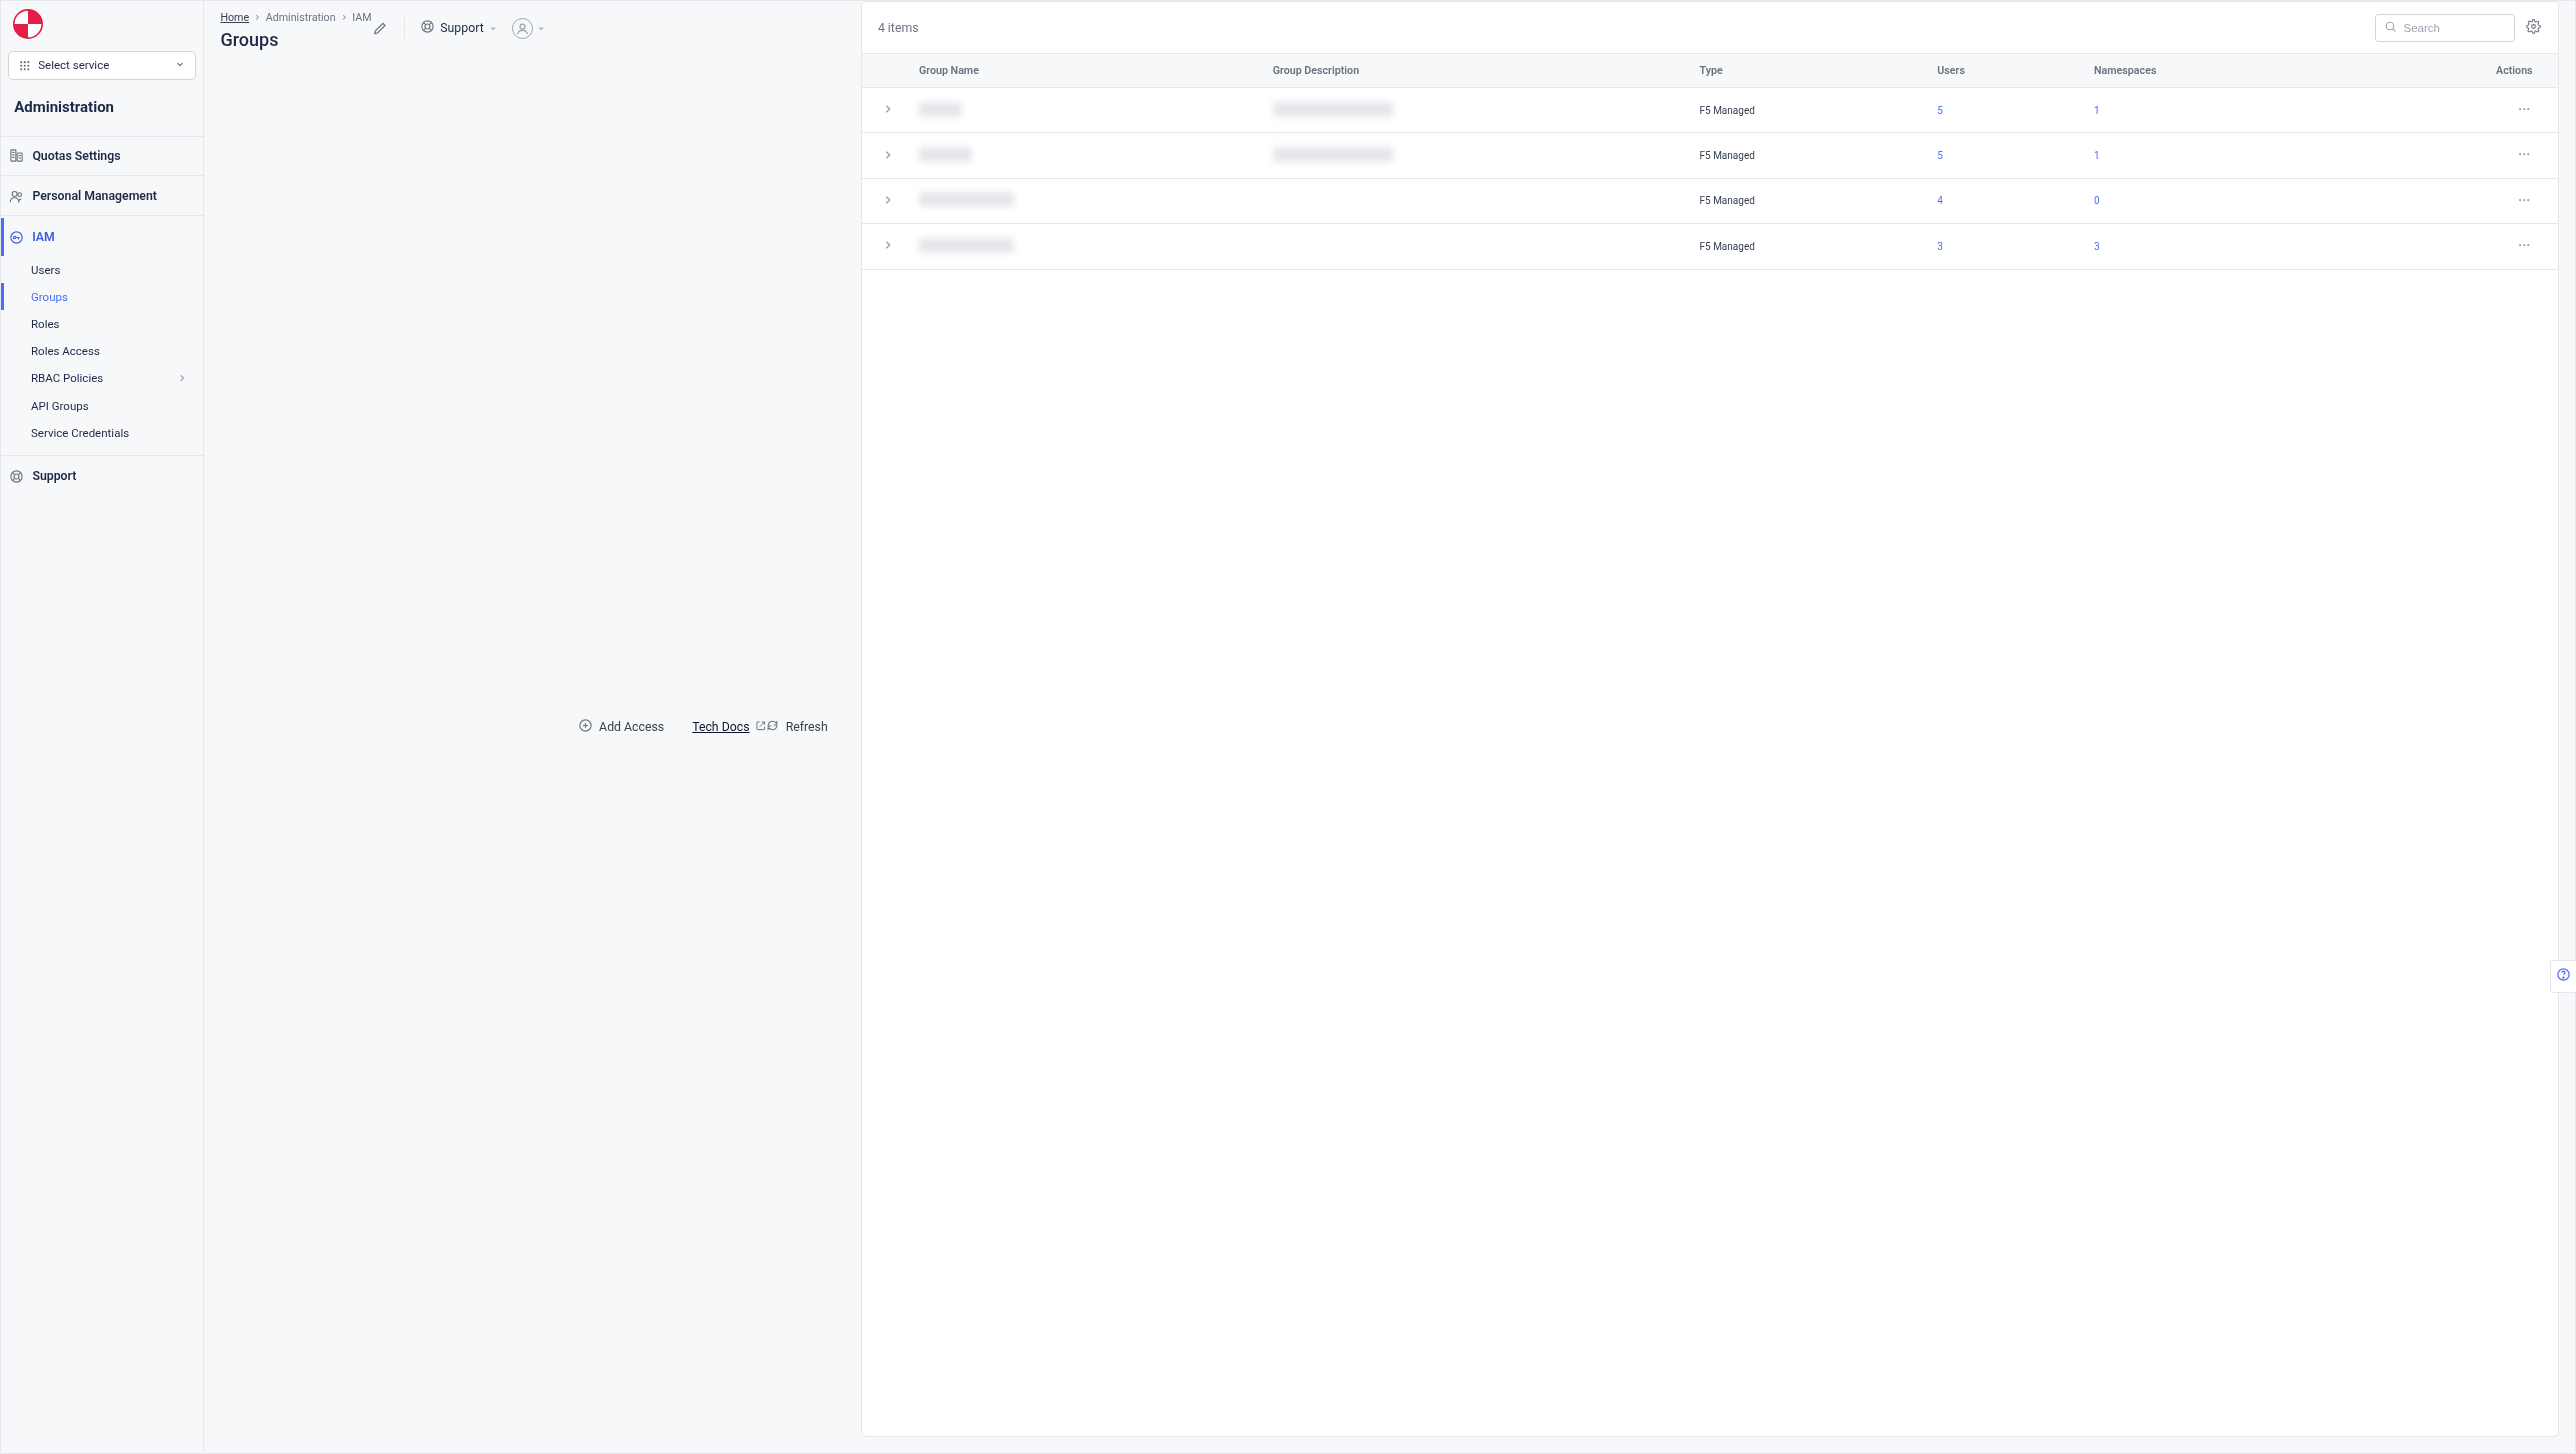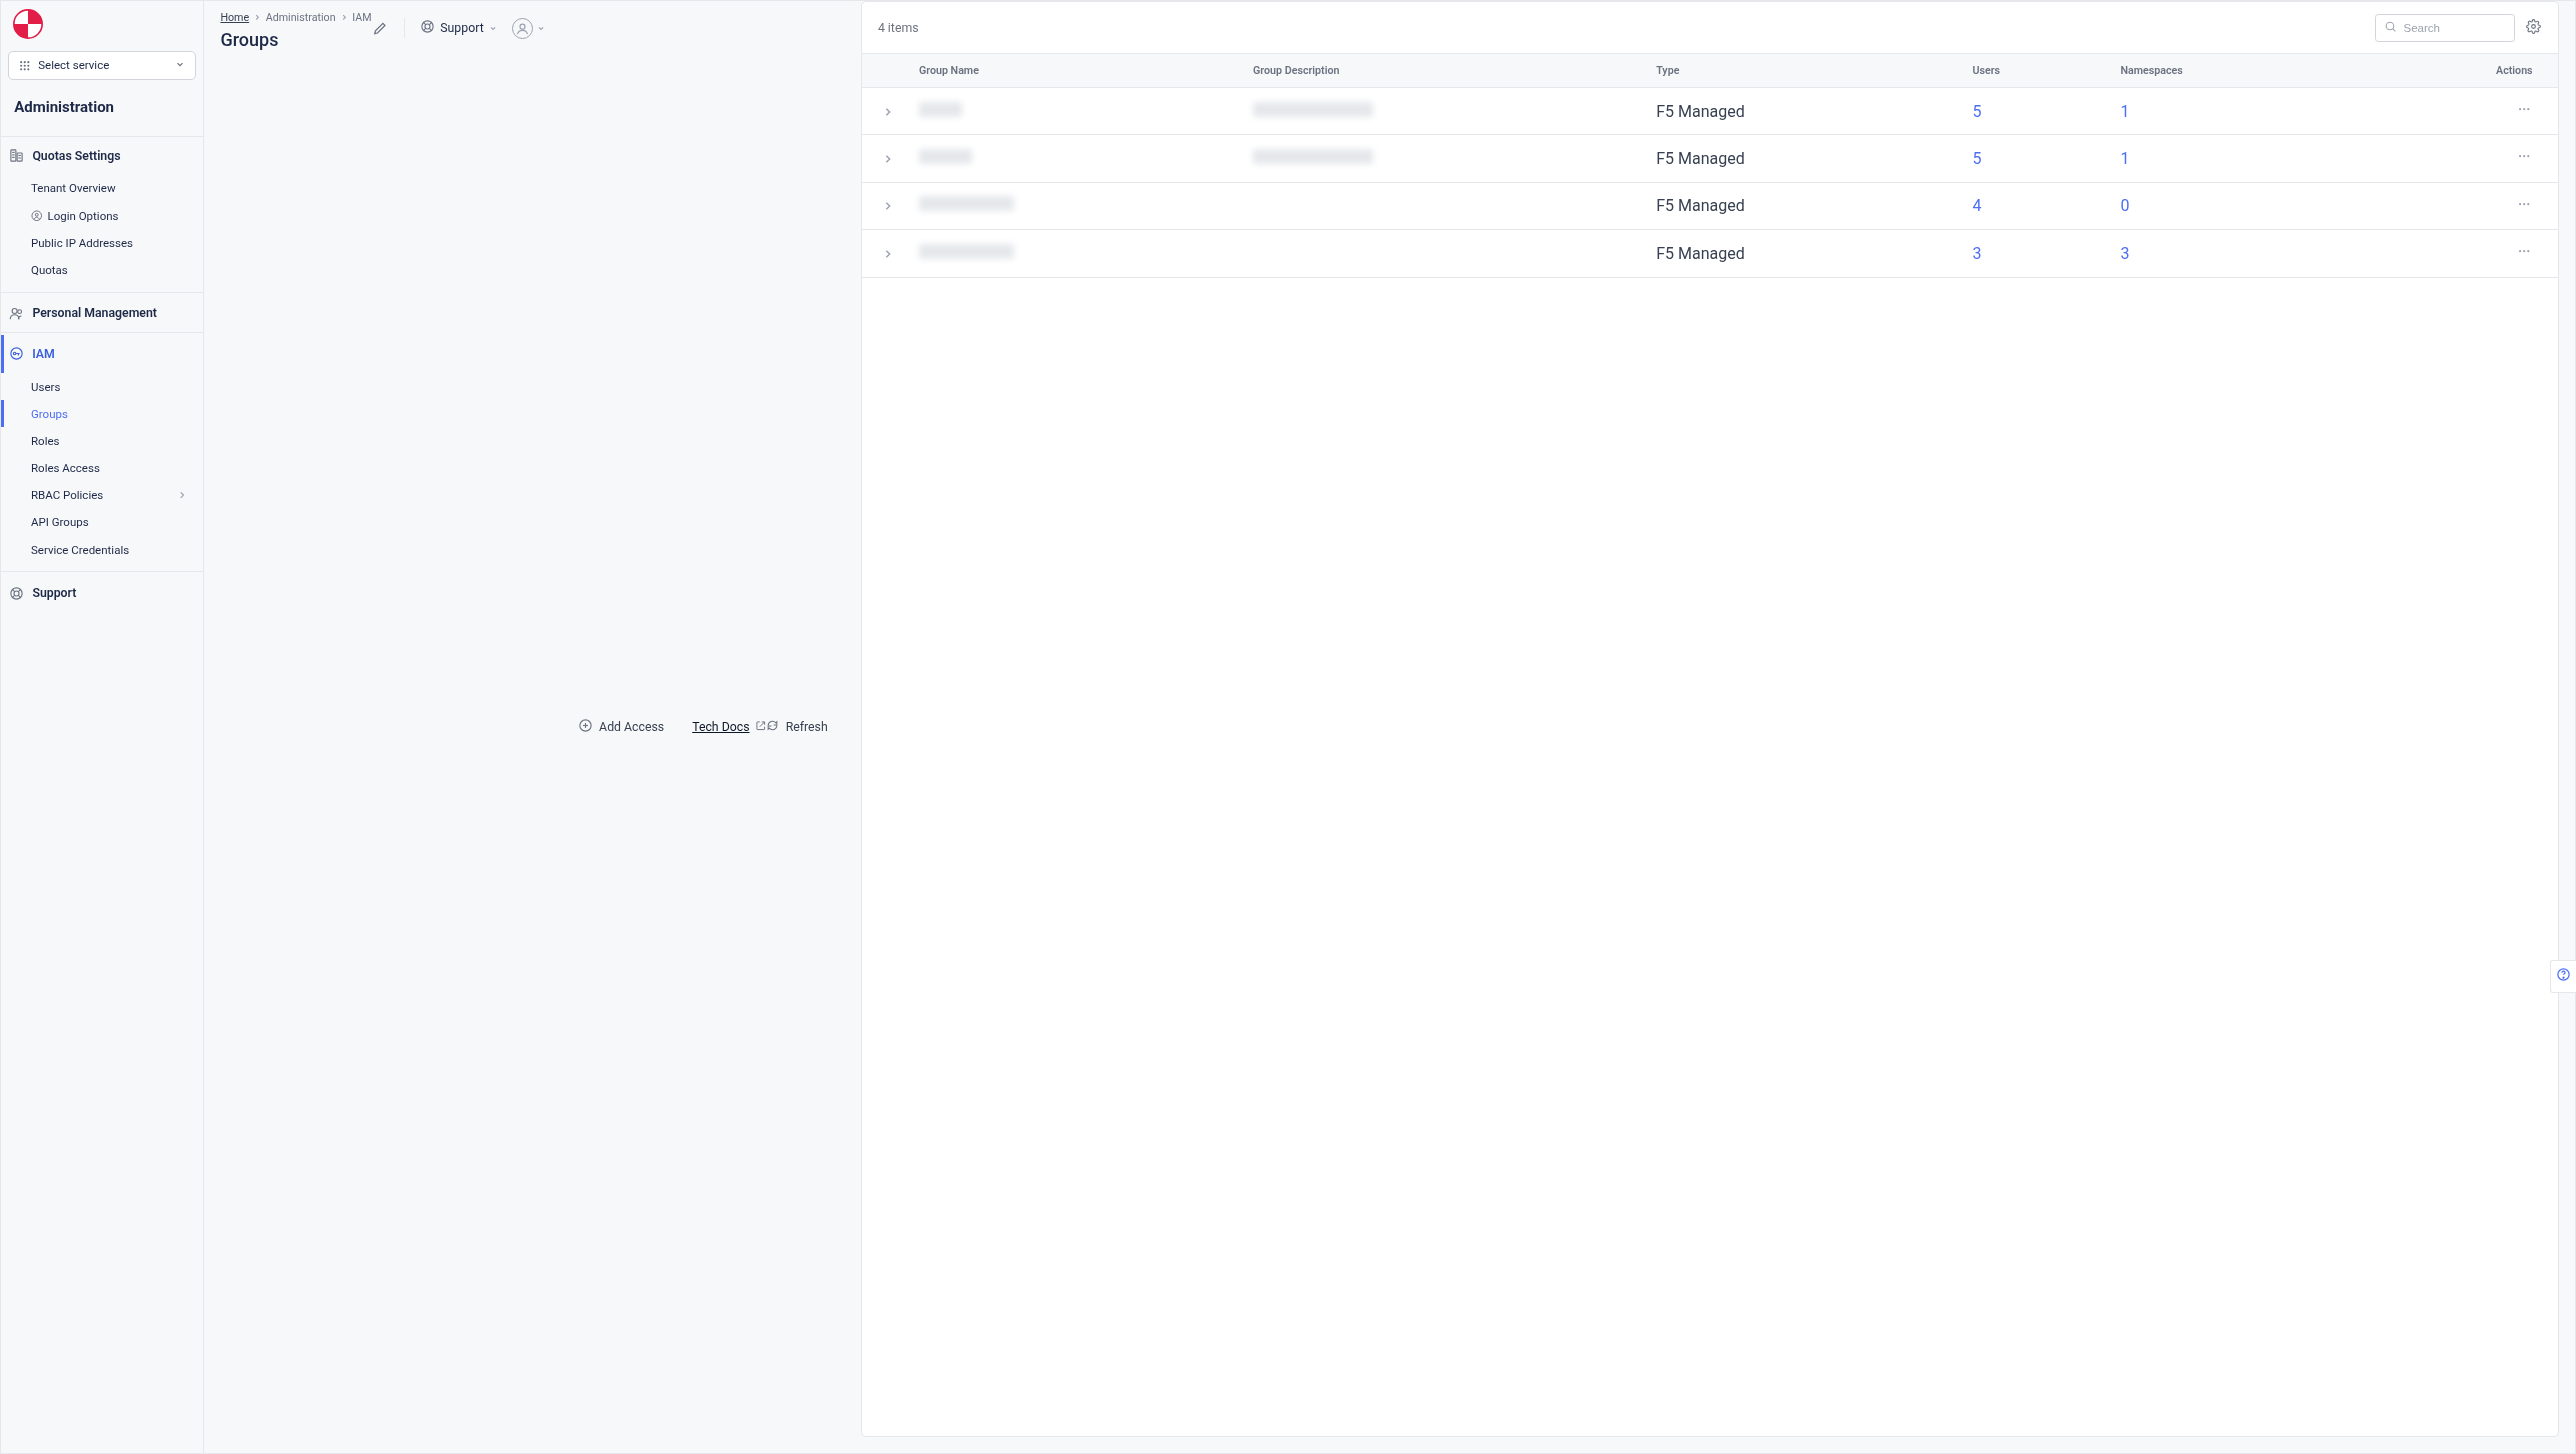--- a/index.html
+++ b/index.html
@@ -333,21 +333,21 @@
       width: 33px;
       padding-left: 21.4px;
     }
     th.actions-col {
         text-align: right;
         padding-right: 25px;
     }
     td {
       padding: 13px 13px;
       border-bottom: 0.8px solid #e5e7eb;
-      font-size: 16px;
+      font-size: 10px;
       color: #374151;
       vertical-align: middle;
     }
     td:first-child {
       padding-left: 21.4px;
       width: 33px;
     }
     .expand-chevron {
         color: #9ca3af;
         cursor: pointer;
@@ -438,41 +438,20 @@
                 <rect x="13" y="8" width="8" height="13" rx="1"></rect>
             <line x1="5" y1="7" x2="9" y2="7"></line>
                 <line x1="5" y1="11" x2="9" y2="11"></line>
                 <line x1="5" y1="15" x2="9" y2="15"></line>
             <line x1="15" y1="12" x2="19" y2="12"></line>
                 <line x1="15" y1="16" x2="19" y2="16"></line>
           </svg>
         </span>
         <span>Quotas Settings</span>
       </div>
-      <ul class="nav-items">
-        <li class="nav-item">
-              <span>Tenant Overview</span>
-            </li>
-        <li class="nav-item with-icon">
-          <span class="login-icon">
-              <svg viewBox="0 0 24 24" width="11.5" height="11.5" fill="none" stroke="currentColor" stroke-width="2">
-                <circle cx="12" cy="12" r="10"></circle>
-                  <circle cx="12" cy="10" r="3"></circle>
-                  <path d="M6 20c1-3 4-5 6-5s5 2 6 5"></path>
-              </svg>
-          </span>
-          <span>Login Options</span>
-        </li>
-        <li class="nav-item">
-              <span>Public IP Addresses</span>
-            </li>
-        <li class="nav-item">
-              <span>Quotas</span>
-            </li>
-      </ul>
     </div>
 
     <div class="nav-section">
       <div class="section-header">
         <span class="section-icon">
           <svg viewBox="0 0 24 24" width="15" height="15" fill="none" stroke="currentColor" stroke-width="1.8">
             <circle cx="9" cy="8" r="4"></circle>
                 <path d="M2 21c0-4 3-7 7-7s7 3 7 7"></path>
             <circle cx="17" cy="9" r="3"></circle>
                 <path d="M15 21c0-3 2-5 5-5"></path>

